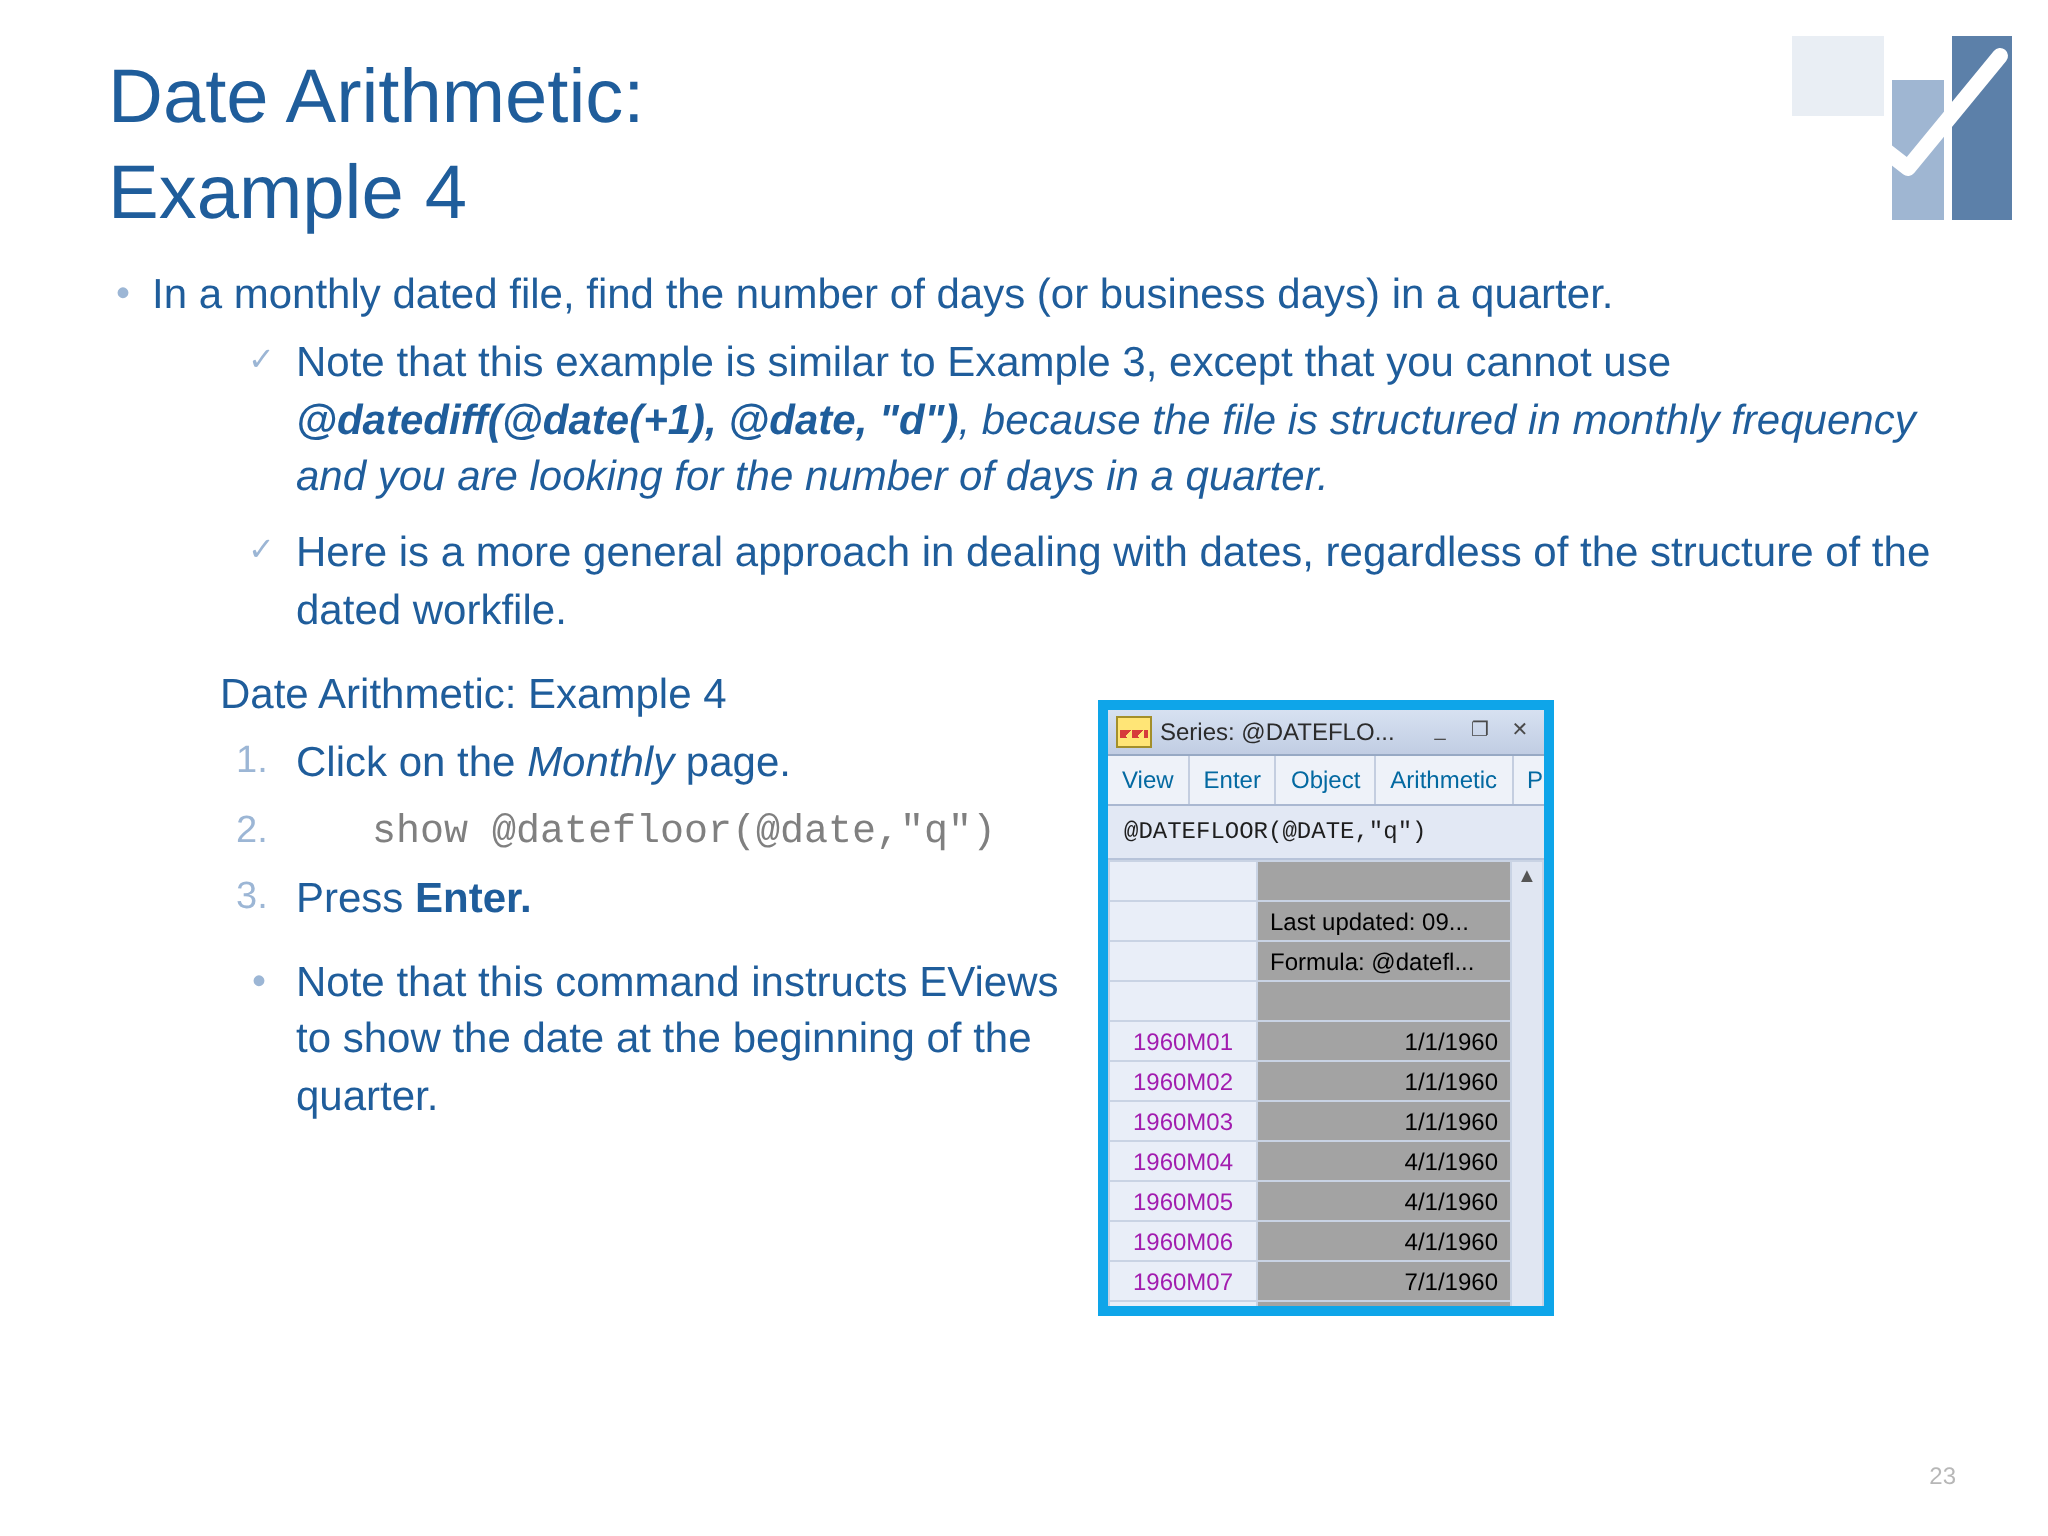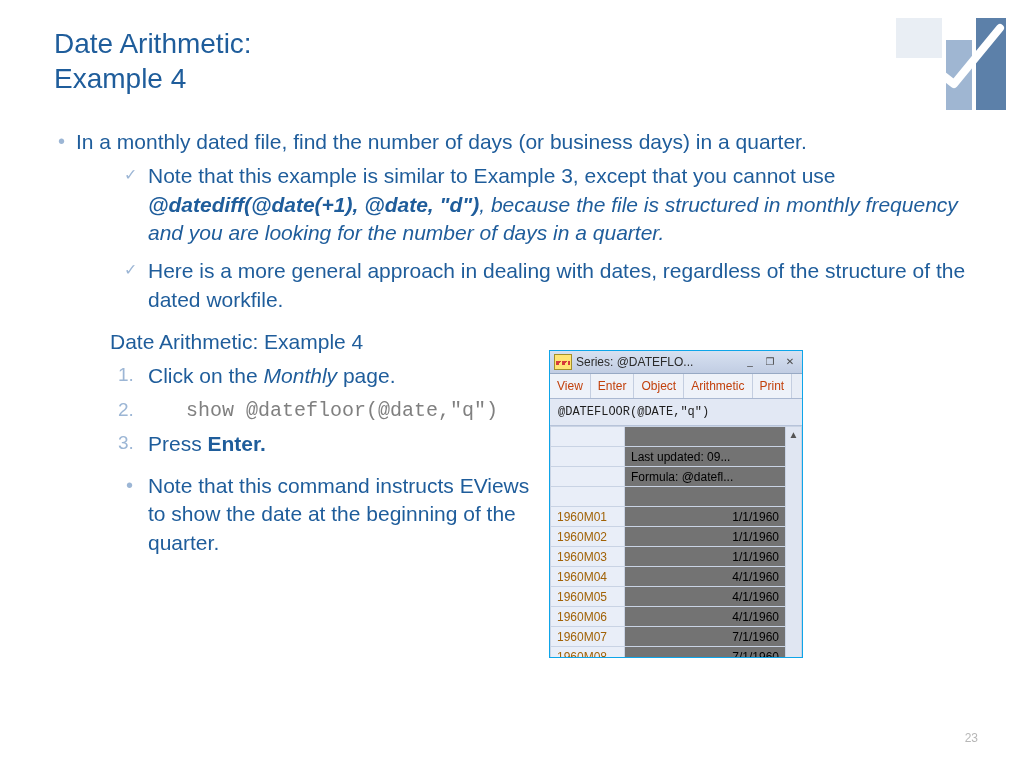--- a/index.html
+++ b/index.html
@@ -15,25 +15,25 @@
     position: relative;
   }
   .slide {
     position: relative;
     width: 1024px;
     height: 768px;
     box-sizing: border-box;
     padding: 26px 46px 0 54px;
   }
   .title {
-    font-size: 28px;
+    font-size: 38px;
     font-weight: 400;
     line-height: 1.25;
     color: #1f5d9b;
-    margin-bottom: 32px;
+    margin-bottom: 13px;
   }
   .logo {
     position: absolute;
     top: 18px;
     right: 18px;
     width: 110px;
     height: 92px;
   }
   .page-num {
     position: absolute;
@@ -105,23 +105,23 @@
 
   .em { font-style: italic; }
   .strong { font-weight: bold; }
   .emstrong { font-style: italic; font-weight: bold; }
 
   
   .ev {
     position: absolute;
     top: 350px;
     left: 549px;
-    width: 254px;
+    width: 228px;
     height: 308px;
-    border: 1px solid #0ea5e9;
+    border: 5px solid #0ea5e9;
     background: #cfd8ec;
     font-family: Tahoma, Arial, sans-serif;
     font-size: 12px;
     color: #333;
     box-sizing: border-box;
     overflow: hidden;
   }
   .ev-title {
     display: flex;
     align-items: center;
@@ -152,21 +152,21 @@
                 linear-gradient( 45deg, #d63b3b 50%, transparent 50%) 0 0/6px 6px;
   }
   .ev-tabs {
     display: flex;
     background: #e8edf6;
     border-bottom: 1px solid #aab8d1;
   }
   .ev-tab {
     padding: 4px 7px;
     border-right: 1px solid #c4cee0;
-    color: #c2410c;
+    color: #0369a1;
     background: #eef2f9;
     white-space: nowrap;
   }
   .ev-formula {
     padding: 5px 8px;
     background: #e2e8f4;
     border-bottom: 1px solid #b7c3d9;
     font-family: "Courier New", monospace;
     font-size: 12px;
     color: #1e1e1e;
@@ -175,23 +175,23 @@
   }
   .ev-grid { background: #fff; }
   .ev-grid table { border-collapse: collapse; width: 100%; table-layout: fixed; }
   .ev-grid td {
     border: 1px solid #c9d3e4;
     padding: 1px 6px;
     height: 17px;
     font-size: 12px;
     white-space: nowrap;
     overflow: hidden;
-    background: #737373;
-  }
-  .ev-grid td.hdr { background: #e9eef8; text-align: left; color: #a16207; }
+    background: #a3a3a3;
+  }
+  .ev-grid td.hdr { background: #e9eef8; text-align: center; color: #a21caf; }
   .ev-grid td.val { text-align: right; color: #000; }
   .ev-grid td.meta { color: #000; }
   .ev-grid .scroll-col { width: 16px; background: #e0e6f2; }
 </style>
 </head>
 <body>
 
 <div class="slide">
 
   <div class="logo">

